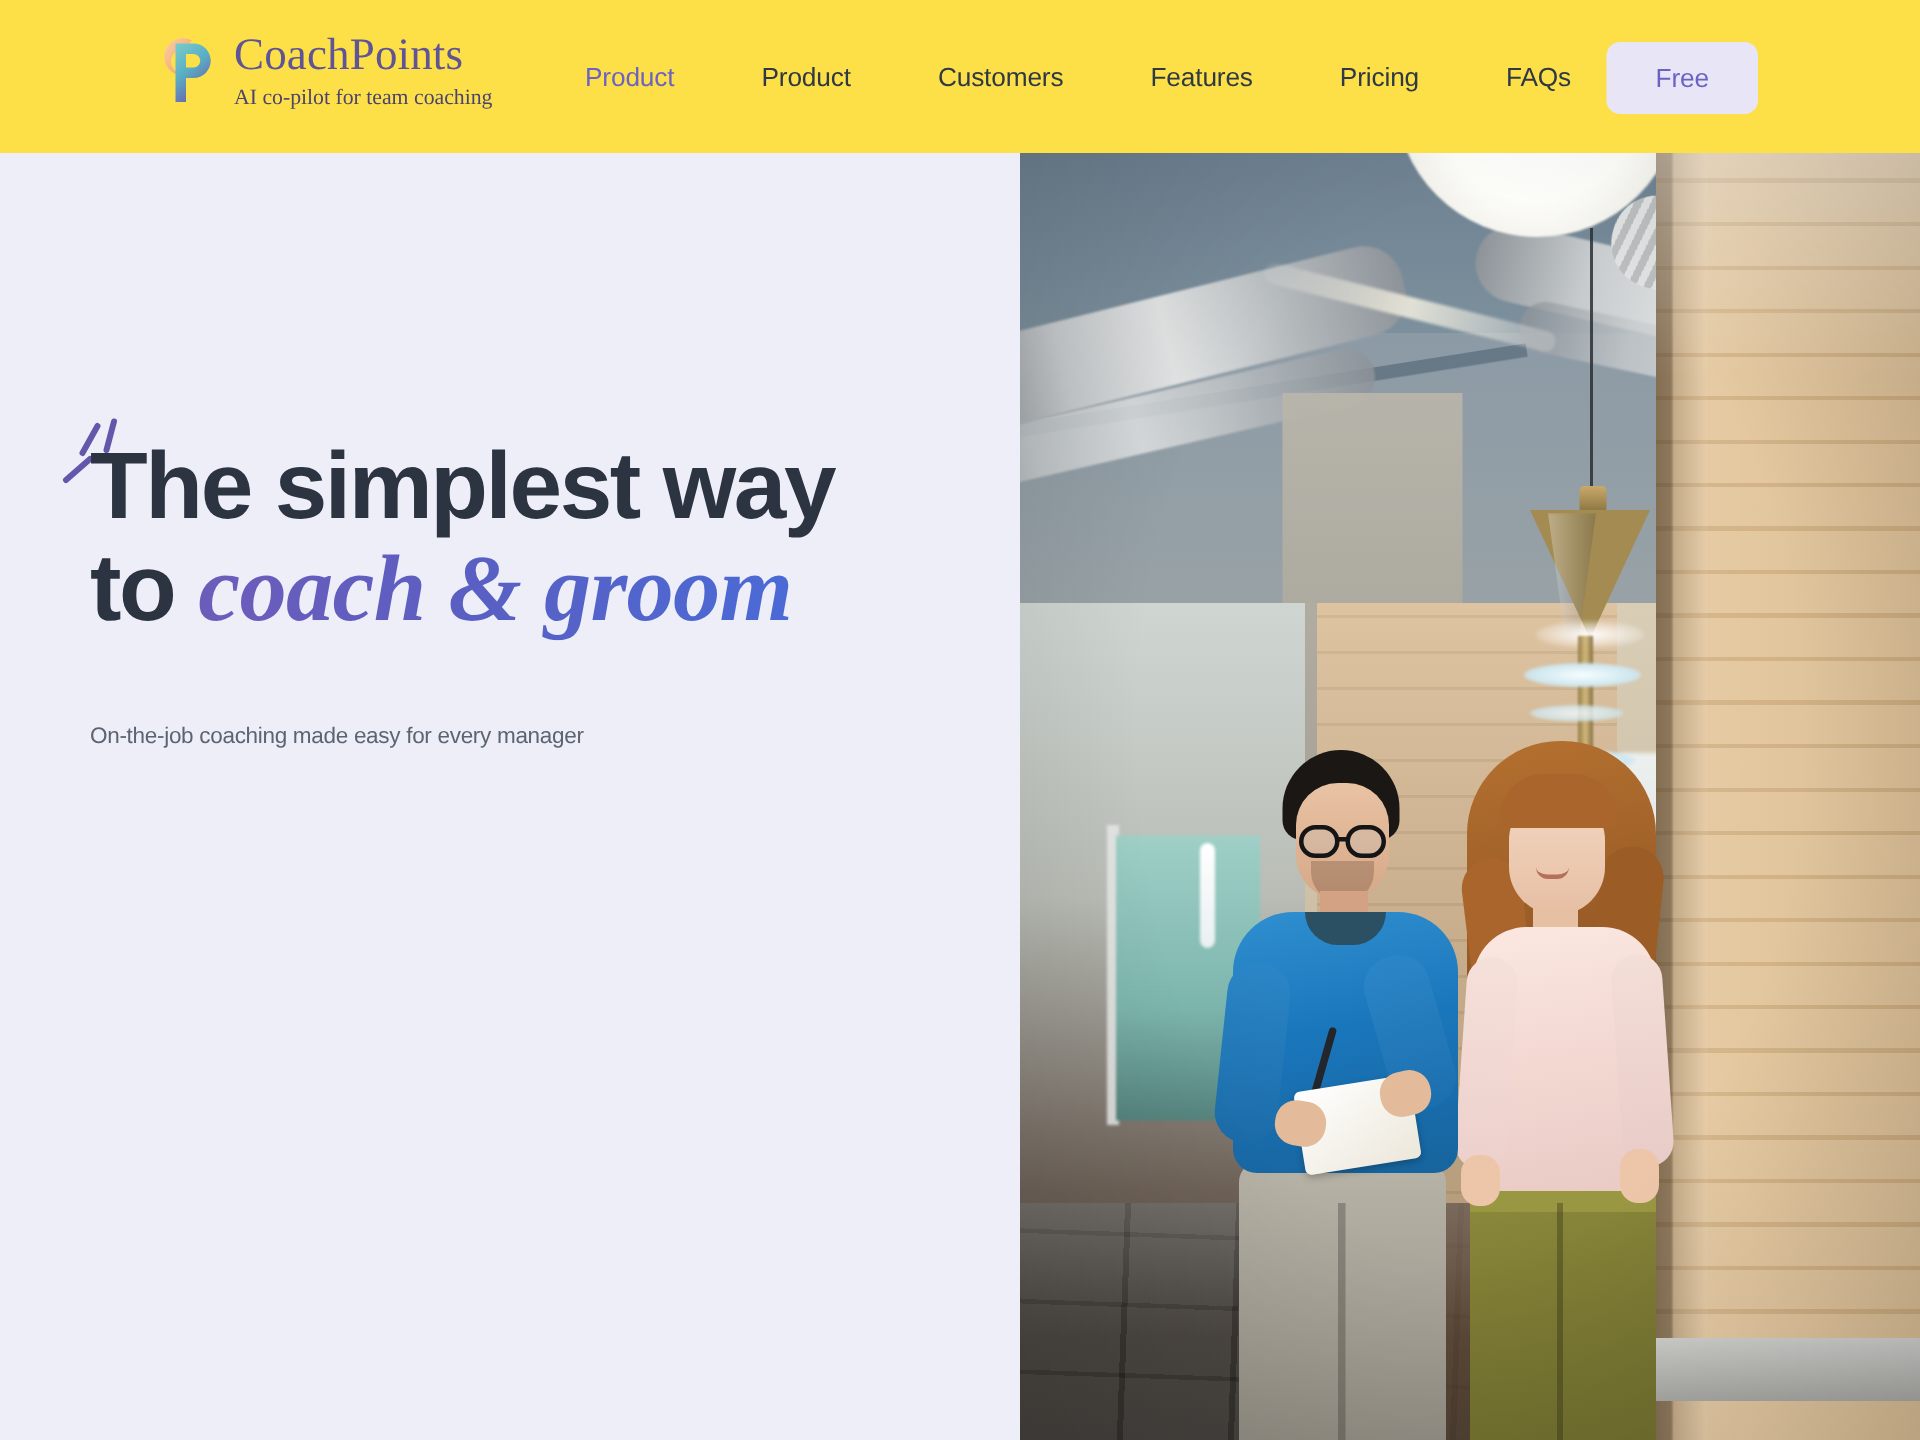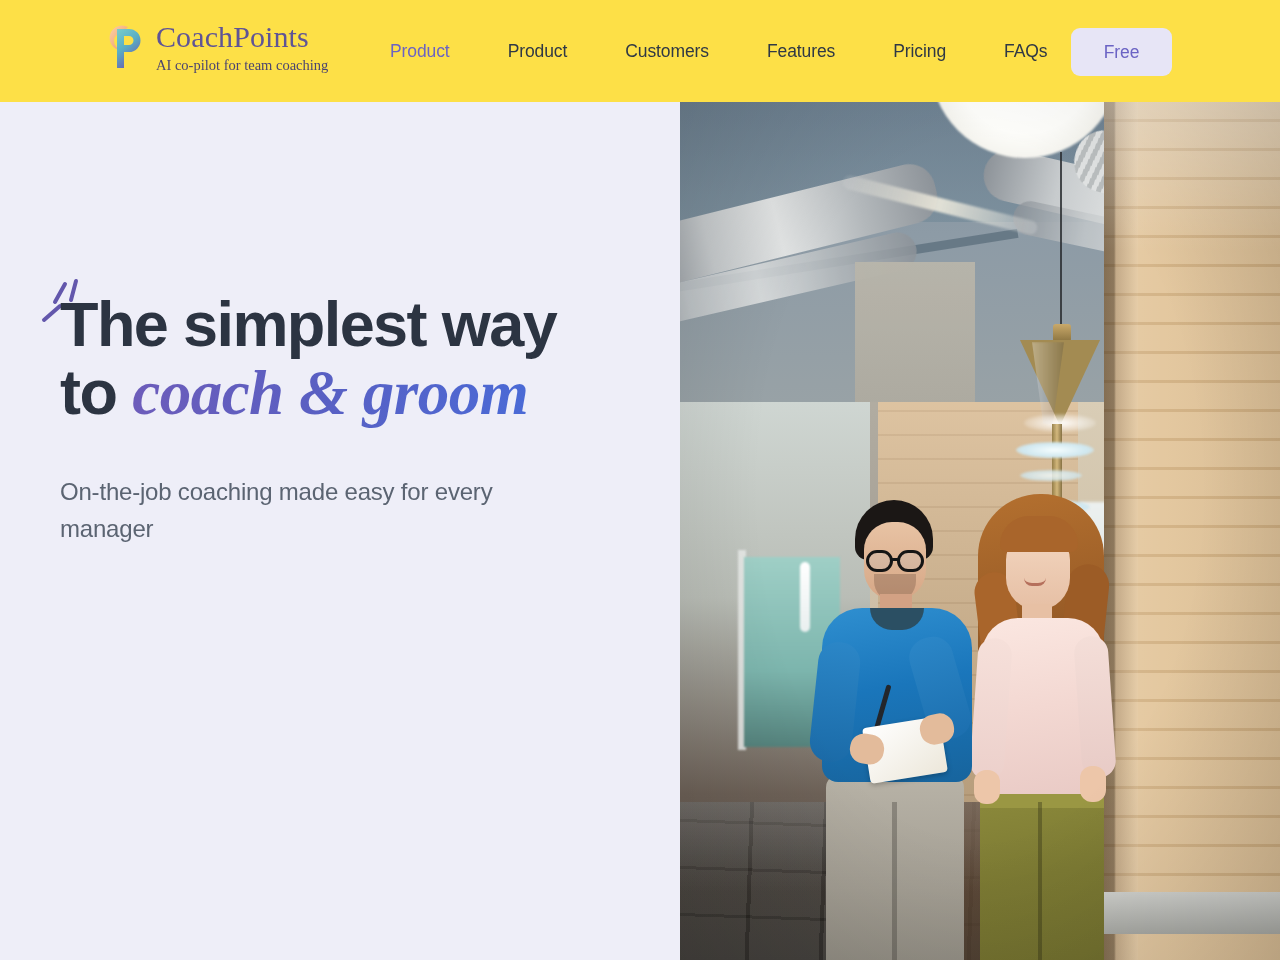--- a/index.html
+++ b/index.html
@@ -90,21 +90,21 @@
     font-family:"Liberation Serif", serif;
     font-style:italic; font-weight:700;
     letter-spacing:-.5px;
     background:linear-gradient(95deg,#6d5cba 0%,#5a5fc2 45%,#4a6ad6 100%);
     -webkit-background-clip:text; background-clip:text;
     -webkit-text-fill-color:transparent; color:transparent;
   }
 
   .subhead {
     margin-top:46px;
-    font-size:24px; line-height:37px;
+    font-size:15px; line-height:37px;
     color:#5b6472; letter-spacing:-.2px;
     max-width:520px;
   }
 
   .cta-btn {
     margin-top:75px;
     display:inline-block;
     background:#e7e5f6; border:none; border-radius:9px;
     padding:0 26px; height:54px; line-height:54px;
     color:#5d55ab; font-size:19.5px;

